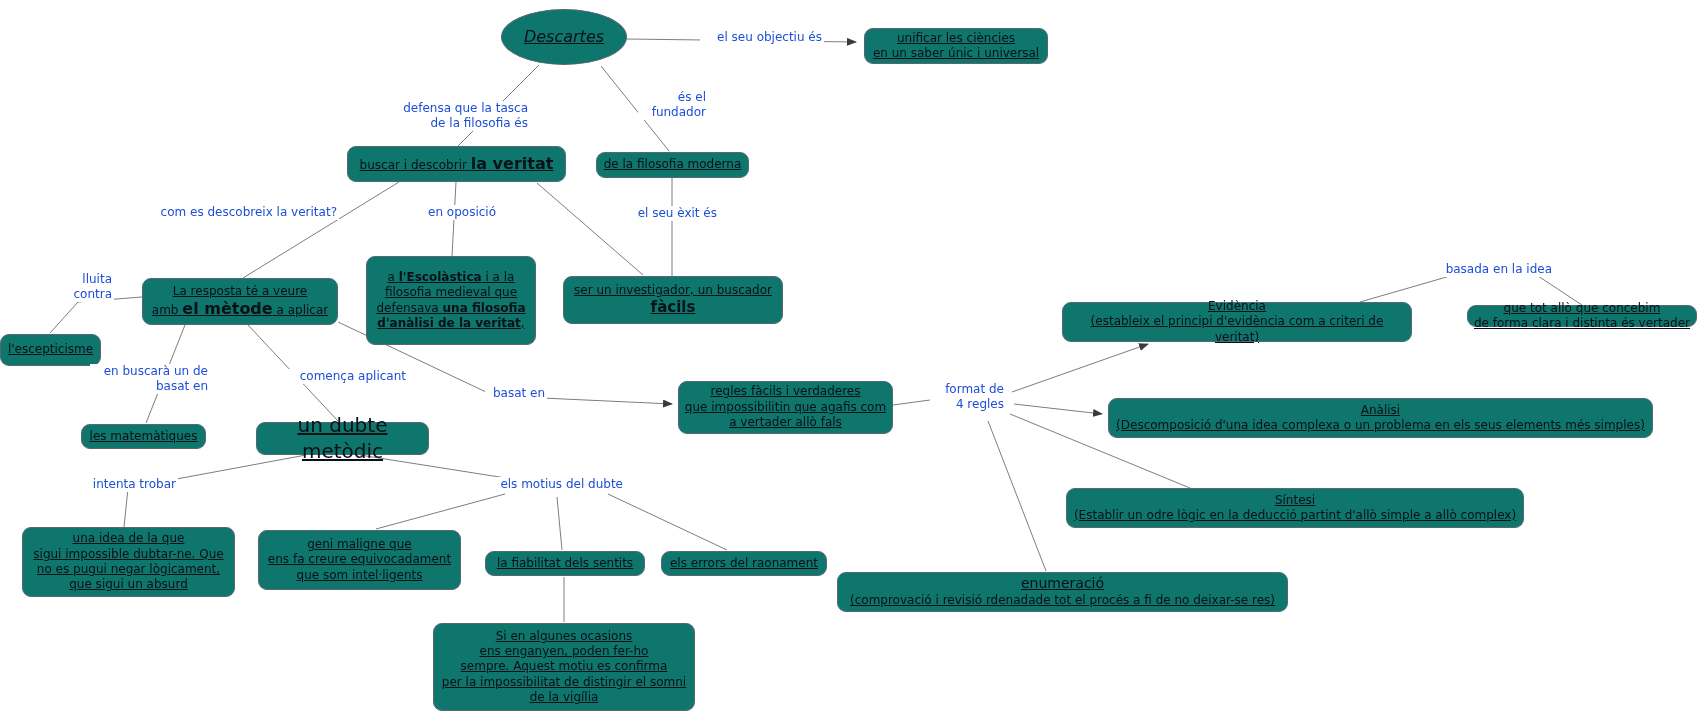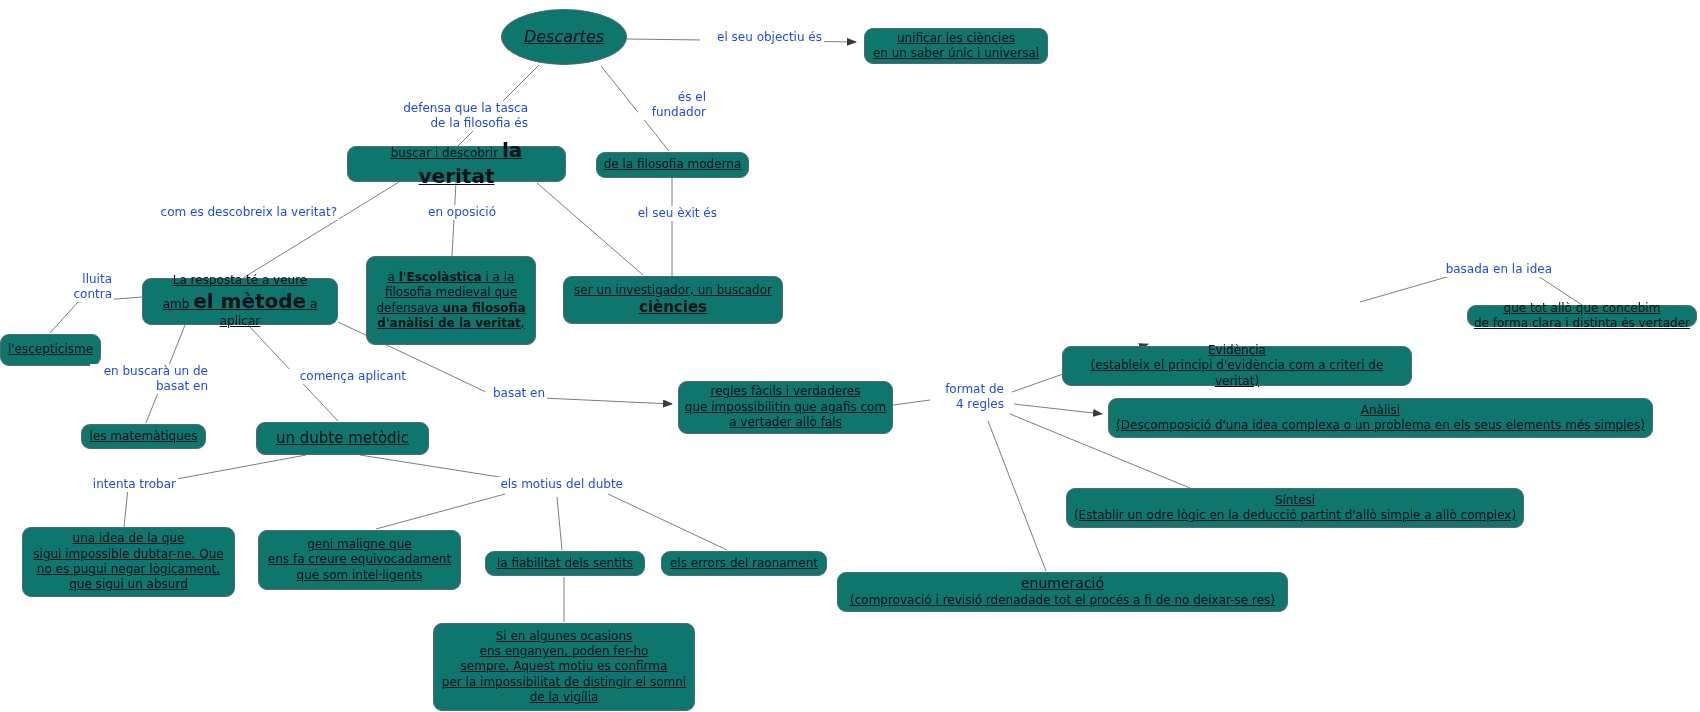--- a/index.html
+++ b/index.html
@@ -4,23 +4,23 @@
 <style>
   html,body{margin:0;padding:0;background:#ffffff;}
   .canvas{position:relative;width:1700px;height:712px;background:#ffffff;overflow:hidden;
           font-family:"DejaVu Sans","Liberation Sans",sans-serif;}
   svg.edges{position:absolute;left:0;top:0;z-index:0;}
   .node{position:absolute;z-index:1;background:#0f766e;border:1px solid #586872;border-radius:9px;
         display:flex;align-items:center;justify-content:center;text-align:center;
         font-size:12px;color:#081018;line-height:1.28;box-sizing:border-box;padding:2px 5px;text-decoration:underline;}
   .nt{white-space:pre-line;}
   .em{font-weight:bold;}
-  .big{font-size:20px;}
+  .big{font-size:16px;}
   .mid{font-size:15px;}
-  .xl{font-size:15px;}
+  .xl{font-size:20px;}
   .t14{font-size:14px;}
   .ellipse{border-radius:50%;font-style:italic;font-size:16px;}
   .elabel{position:absolute;z-index:2;font-size:12px;color:#1d4ed8;text-align:right;
           white-space:pre-line;background:#ffffff;line-height:1.25;padding:0 2px;}
 </style>
 </head>
 <body>
 
 <div class="canvas">
 
@@ -98,21 +98,21 @@
 
   <div class="node" style="left:366px;top:256px;width:170px;height:89px;">
     <div class="nt"><span>a </span><span class="em">l'Escolàstica</span><span> i a la
 filosofia medieval que
 defensava </span><span class="em">una filosofia
 d'anàlisi de la veritat</span><span>,</span></div>
   </div>
 
   <div class="node" style="left:563px;top:276px;width:220px;height:48px;">
     <div class="nt"><span>ser un investigador, un buscador
-</span><span class="em mid">ciències</span></div>
+</span><span class="em mid">fàcils</span></div>
   </div>
 
   <div class="node" style="left:142px;top:278px;width:196px;height:47px;">
     <div class="nt"><span>La resposta té a veure
 amb </span><span class="em big">el mètode</span><span> a aplicar</span></div>
   </div>
 
   <div class="node" style="left:0px;top:334px;width:101px;height:32px;">
     <div class="nt">l'escepticisme</div>
   </div>
@@ -124,21 +124,21 @@
   <div class="node" style="left:256px;top:422px;width:173px;height:33px;">
     <div class="nt xl">un dubte metòdic</div>
   </div>
 
   <div class="node" style="left:678px;top:381px;width:215px;height:53px;">
     <div class="nt">regles fàcils i verdaderes
 que impossibilitin que agafis com
 a vertader allò fals</div>
   </div>
 
-  <div class="node" style="left:1062px;top:302px;width:350px;height:40px;margin-top:44px;">
+  <div class="node" style="left:1062px;top:302px;width:350px;height:40px;">
     <div class="nt"><div>Evidència</div><div>(estableix el principi d'evidència com a criteri de veritat)</div></div>
   </div>
 
   <div class="node" style="left:1467px;top:305px;width:230px;height:22px;">
     <div class="nt">que tot allò que  concebim
 de forma clara i distinta és vertader</div>
   </div>
 
   <div class="node" style="left:1108px;top:398px;width:545px;height:40px;">
     <div class="nt"><div>Anàlisi</div><div>(Descomposició d'una idea complexa o un problema en els seus elements més simples)</div></div>

